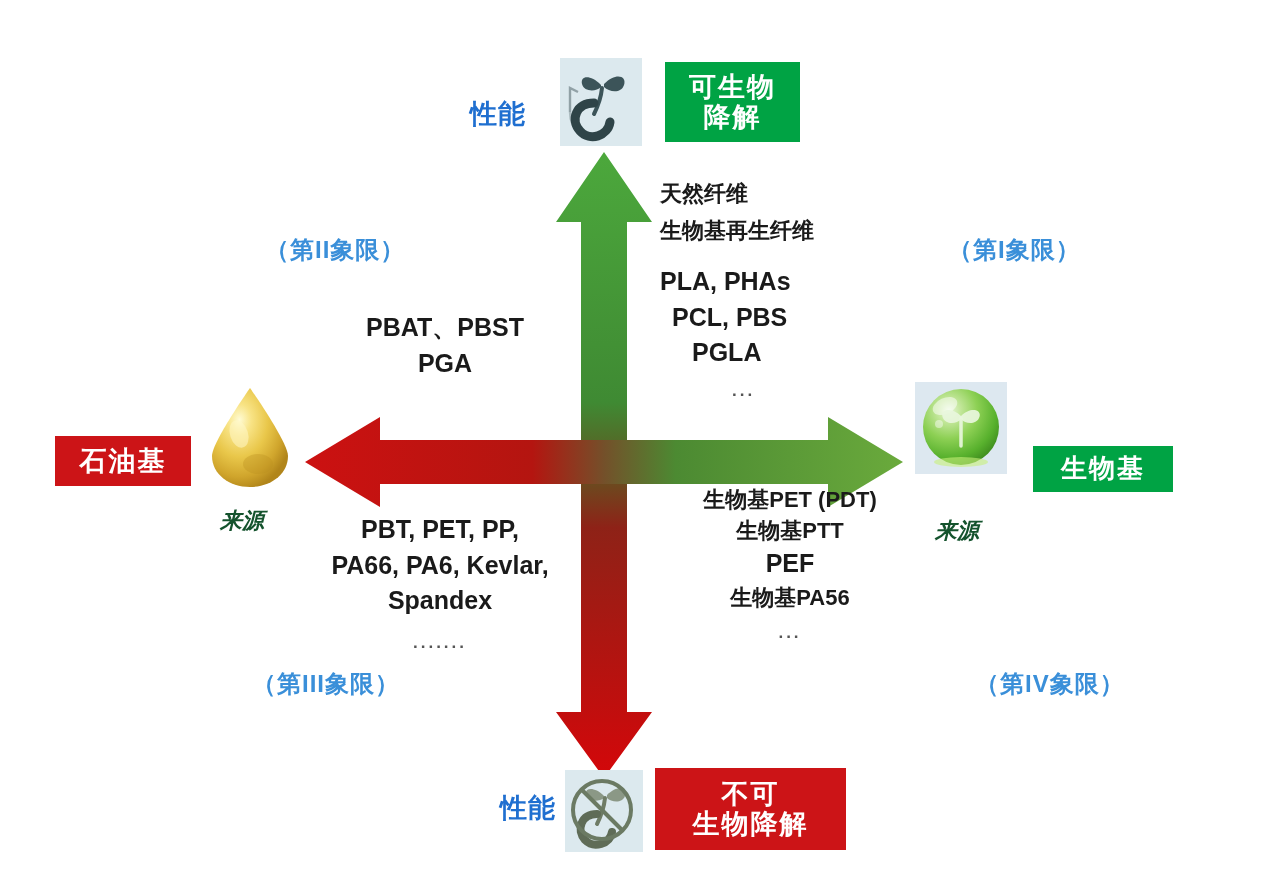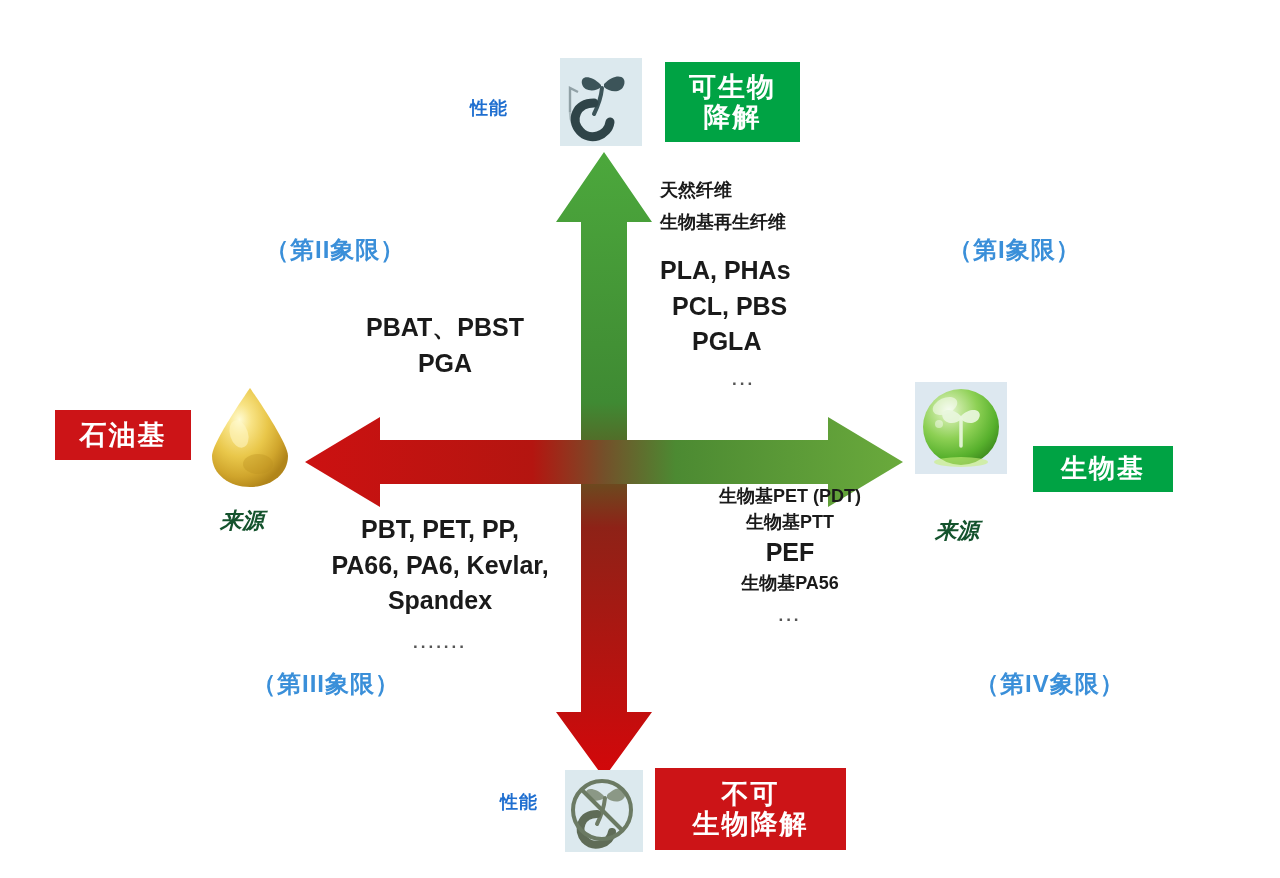--- a/index.html
+++ b/index.html
@@ -16,21 +16,21 @@
     height: 878px;
     background: #ffffff;
     overflow: hidden;
   }
   .abs { position: absolute; }
 
   
   .blue-label {
     color: #1F6FD0;
     font-weight: bold;
-    font-size: 18px;
+    font-size: 27px;
     letter-spacing: 1px;
     white-space: nowrap;
   }
   .blue-small {
     color: #14532d;
     font-weight: bold;
     font-size: 22px;
     white-space: nowrap;
     font-style: italic;
   }
@@ -68,21 +68,21 @@
   }
 
   
   .chem {
     color: #1a1a1a;
     font-weight: bold;
     font-size: 25px;
     line-height: 1.42;
     white-space: nowrap;
   }
-  .chem.cn { font-size: 18px; }
+  .chem.cn { font-size: 22px; }
   .dots {
     color: #555;
     font-size: 17px;
     letter-spacing: 3px;
     font-weight: bold;
   }
 
   .center-col { text-align: center; }
   .left-col   { text-align: center; }
 </style>
@@ -154,21 +154,21 @@
     <div class="chem" style="text-align:left; padding-left:12px;">PCL, PBS</div>
     <div class="chem" style="text-align:left; padding-left:32px;">PGLA</div>
     <div class="dots" style="text-align:left; padding-left:72px; margin-top:10px;">...</div>
   </div>
 
   <div class="abs left-col" style="left:330px; top:310px; width:230px;">
     <div class="chem">PBAT、PBST</div>
     <div class="chem">PGA</div>
   </div>
 
-  <div class="abs tag tag-red" style="left:55px; top:410px; width:136px; height:50px; font-size:27px;">石油基</div>
+  <div class="abs tag tag-red" style="left:55px; top:436px; width:136px; height:50px; font-size:27px;">石油基</div>
 
   <div class="abs" style="left:208px; top:386px;">
     <svg width="84" height="104" viewBox="0 0 84 104">
       <defs>
         <radialGradient id="oilGrad" cx="36%" cy="32%" r="72%">
           <stop offset="0%" stop-color="#FFFBD3"></stop>
           <stop offset="22%" stop-color="#F8E385"></stop>
           <stop offset="52%" stop-color="#E9C74A"></stop>
           <stop offset="80%" stop-color="#D0A52C"></stop>
           <stop offset="100%" stop-color="#B1851A"></stop>

